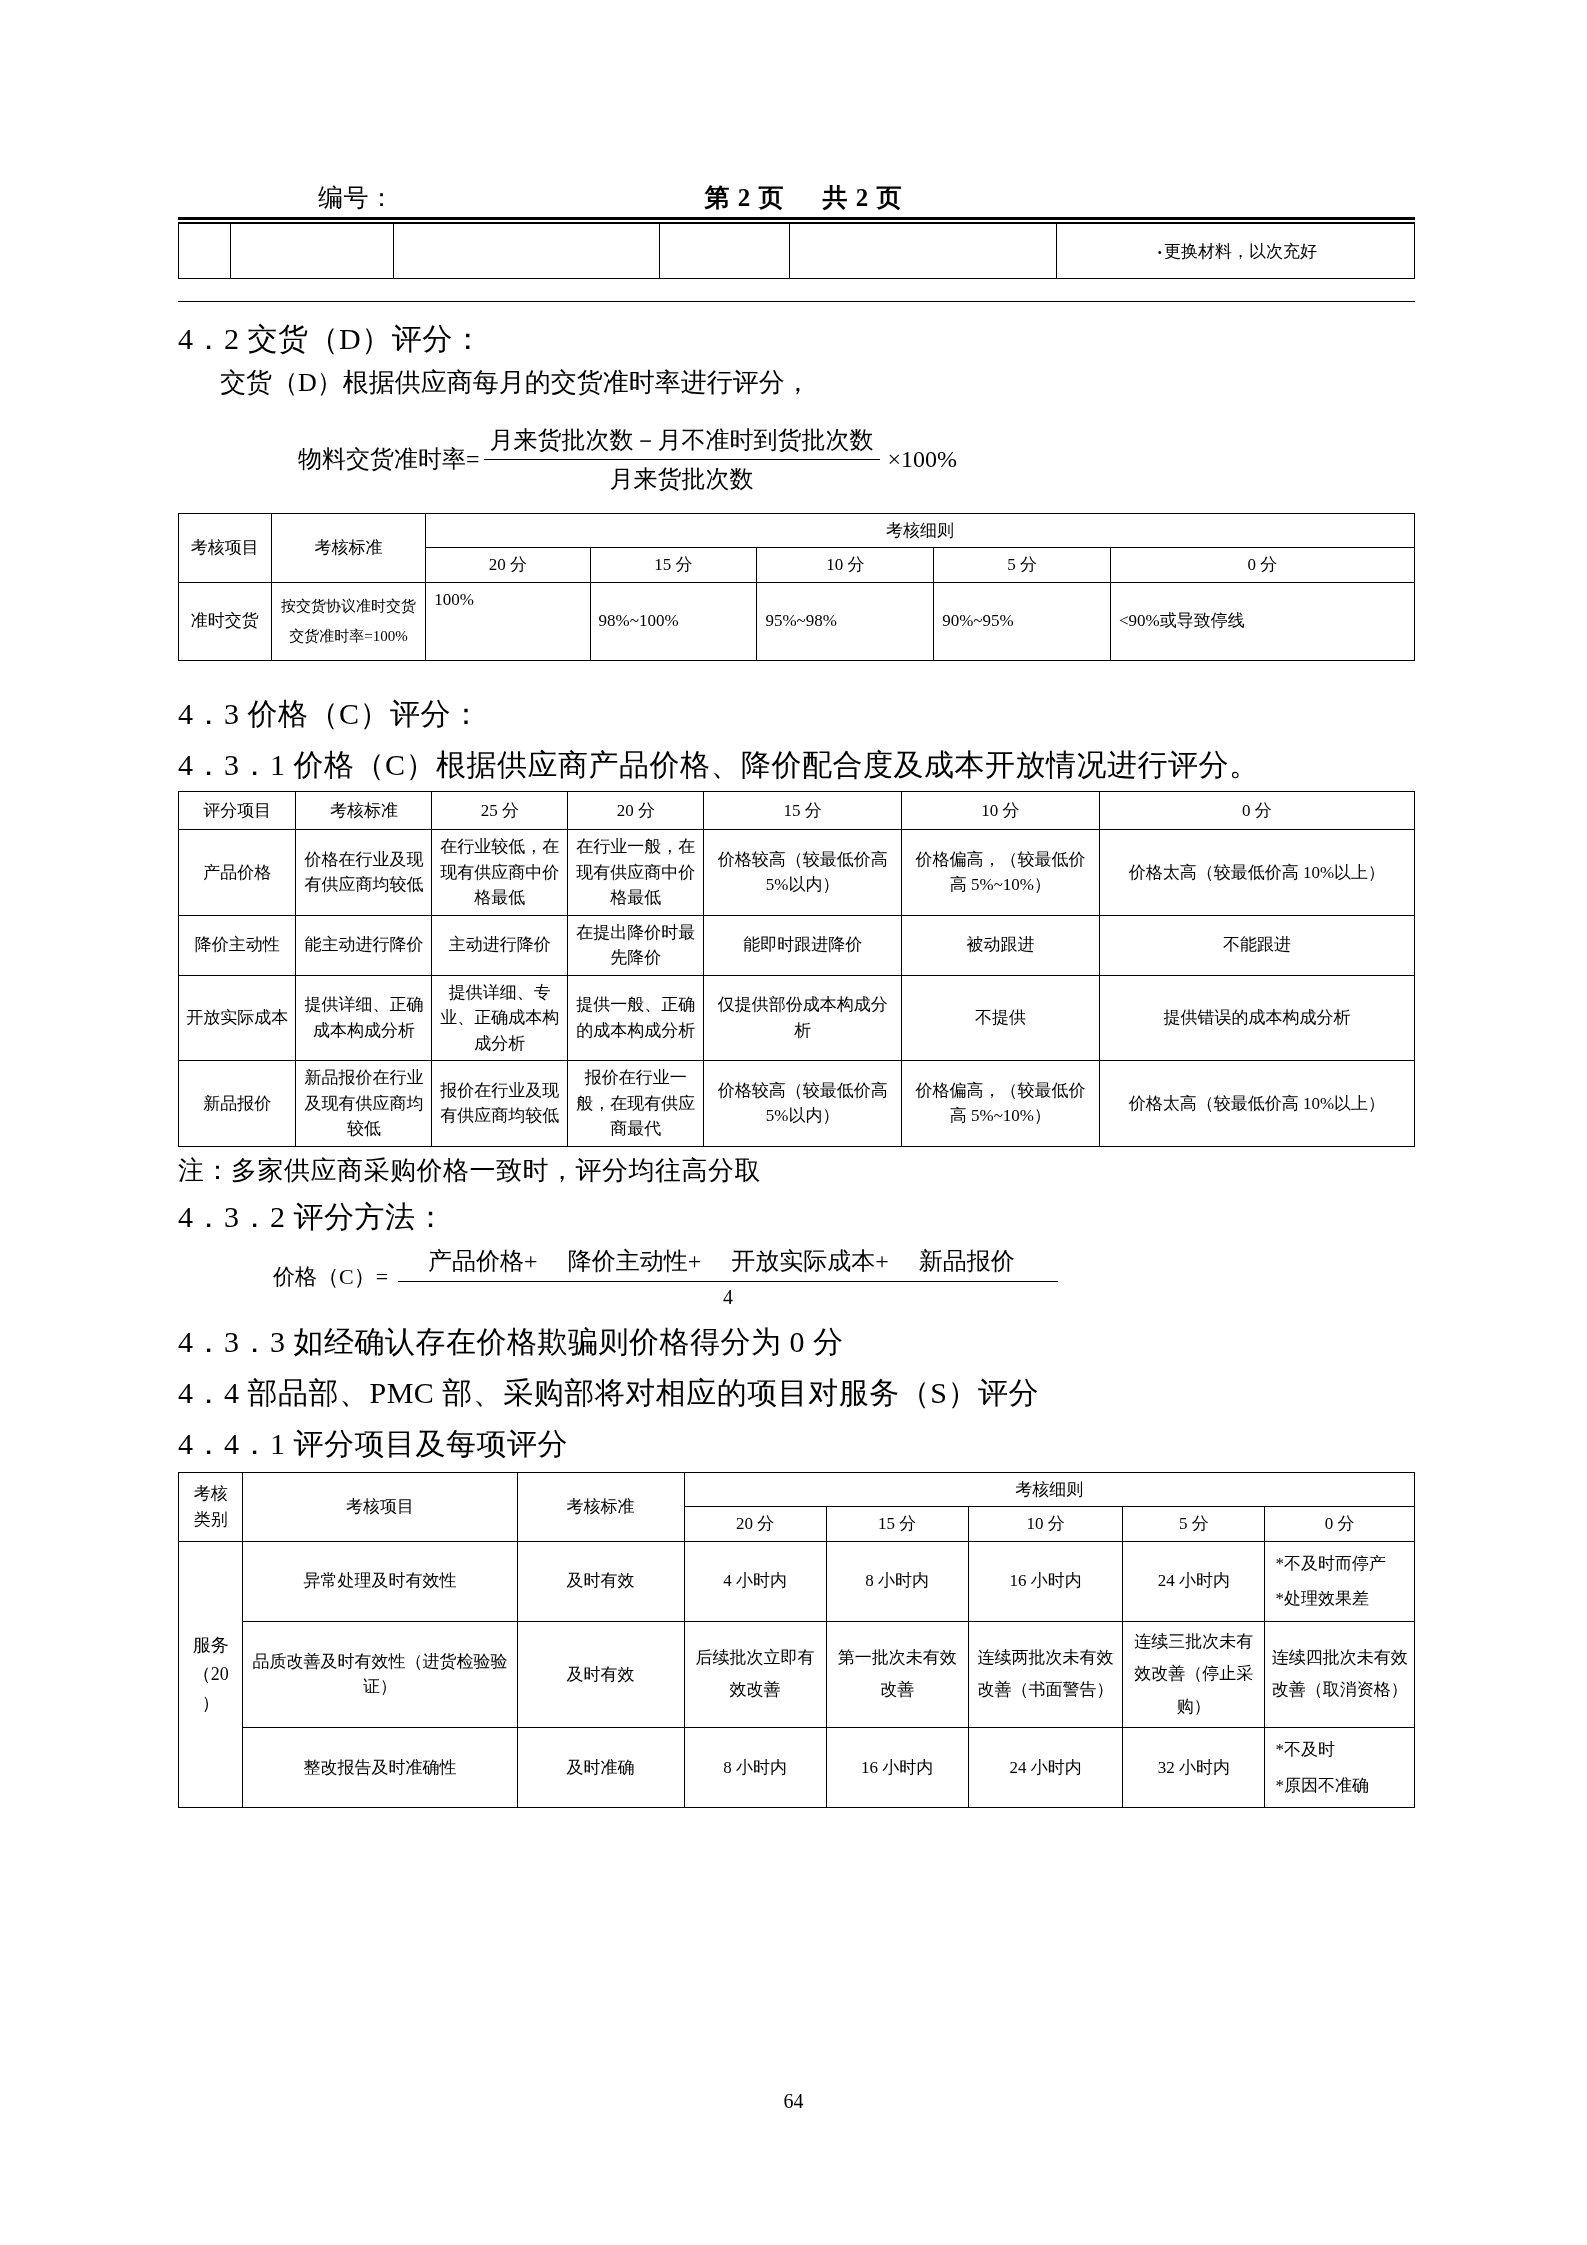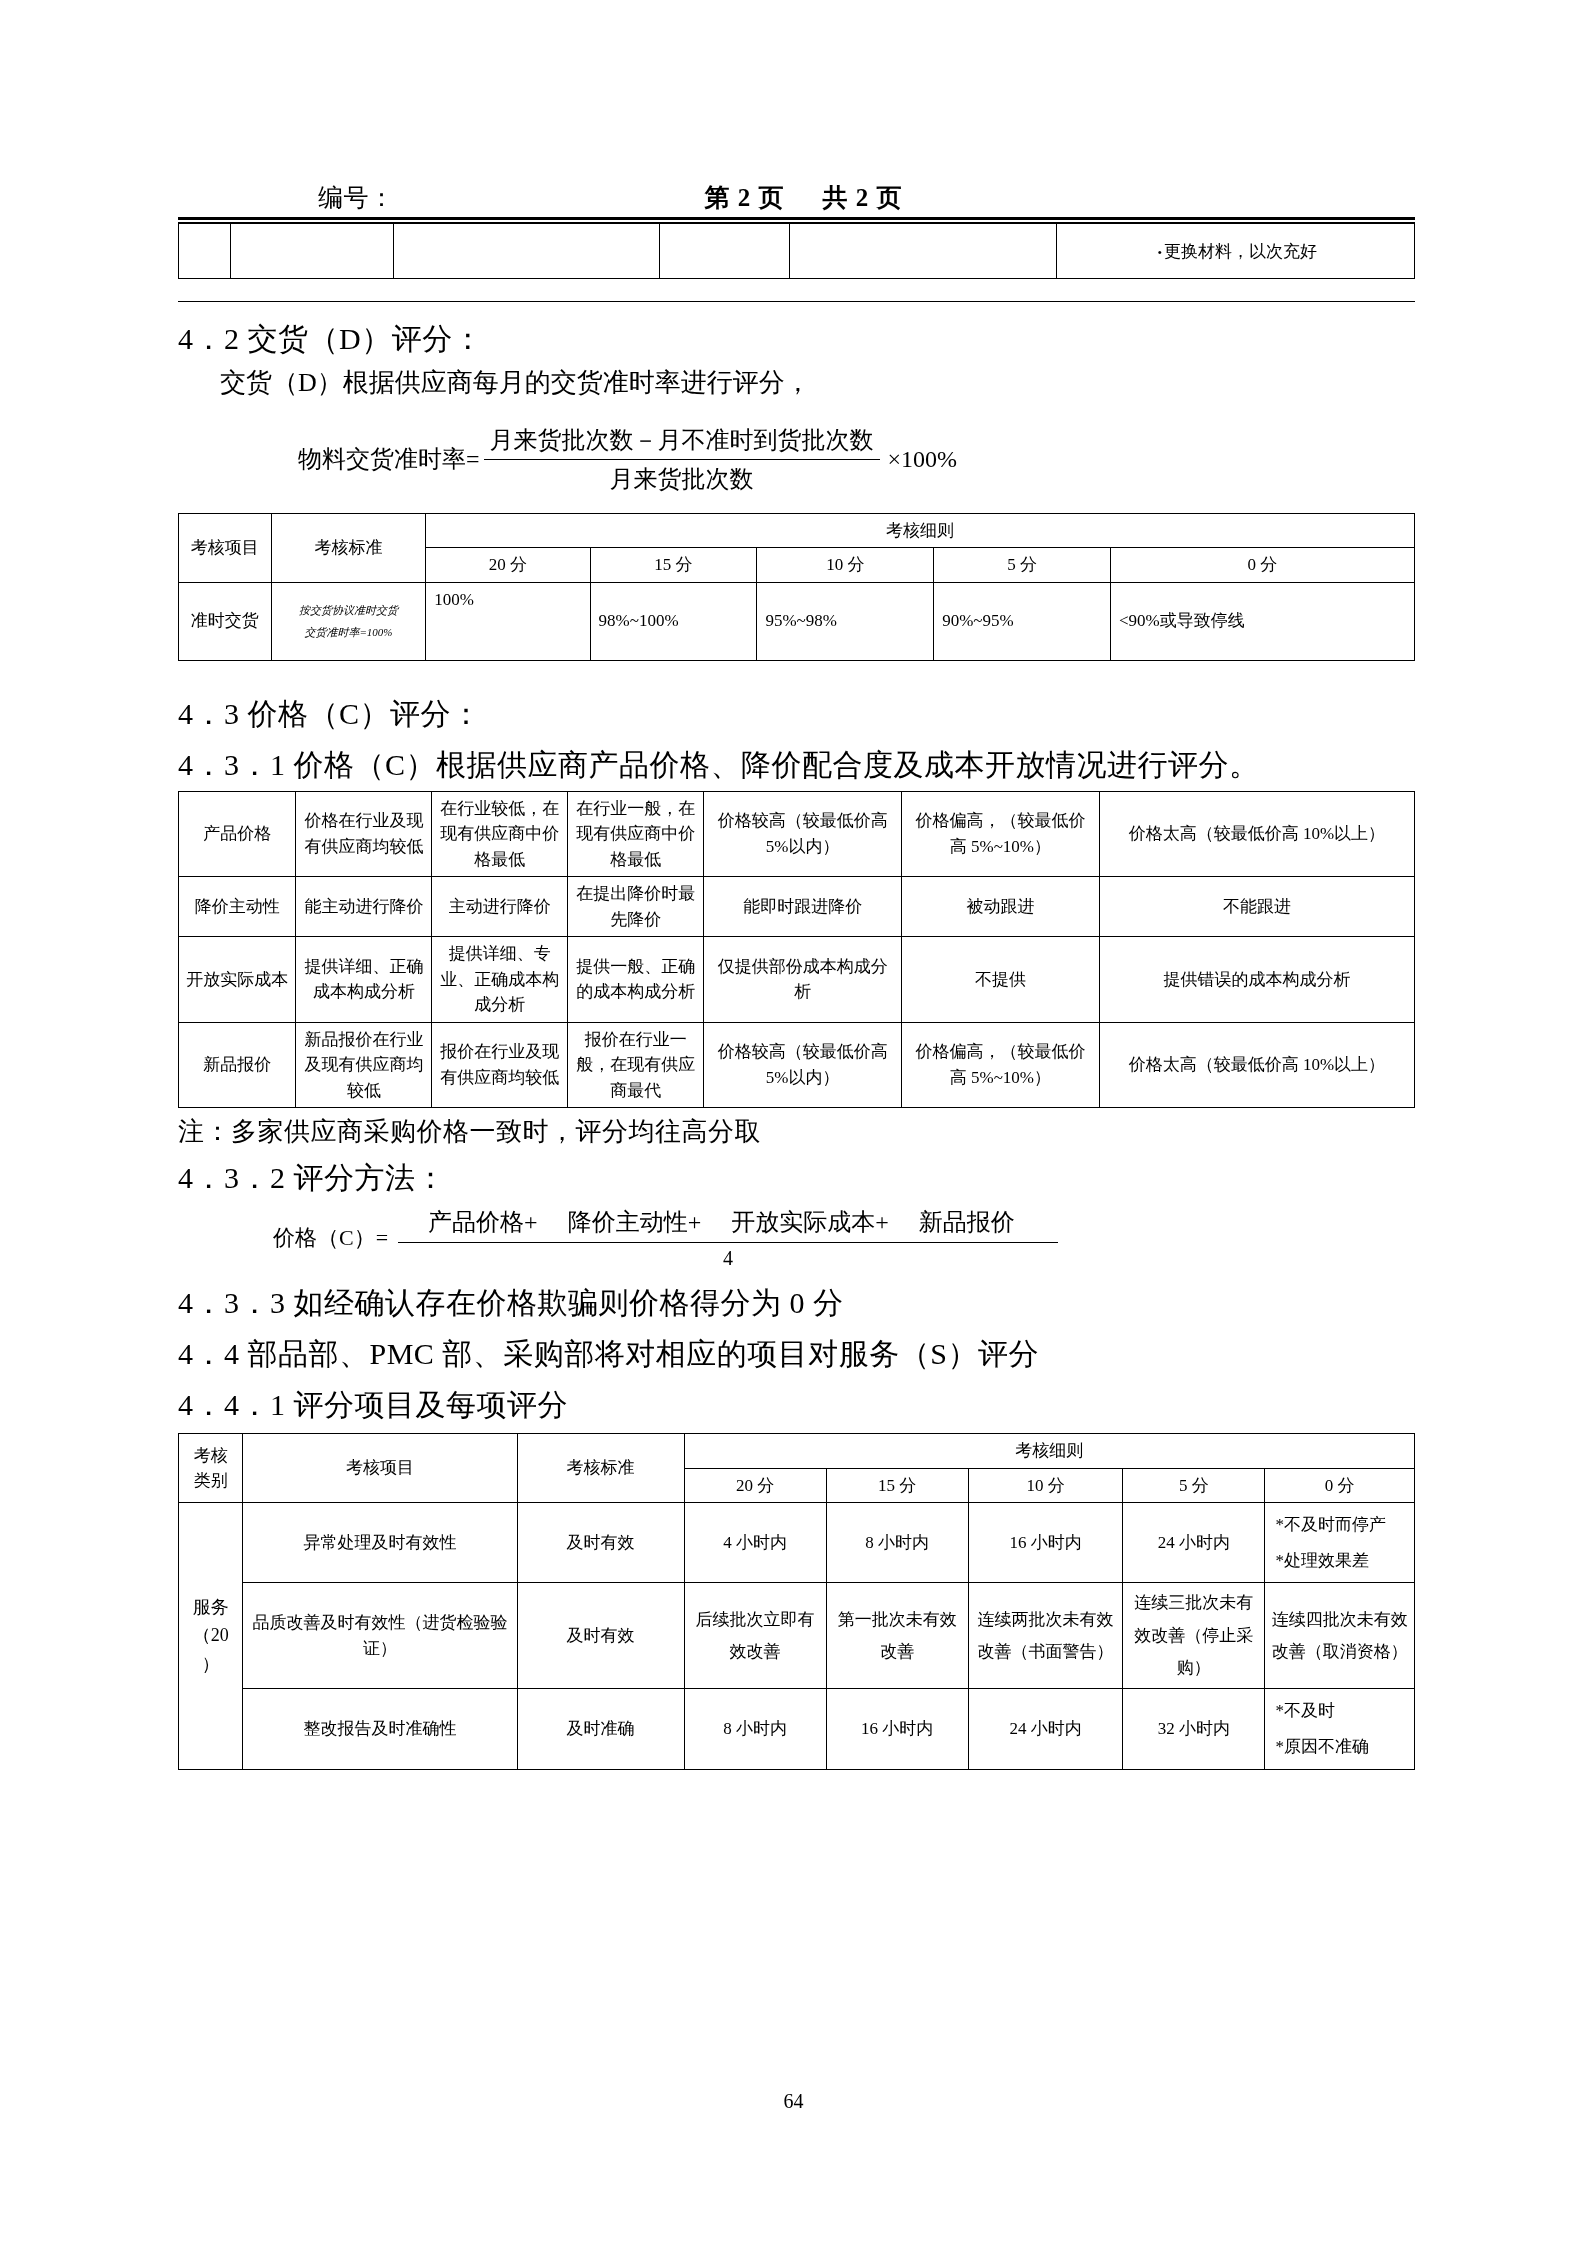--- a/index.html
+++ b/index.html
@@ -127,21 +127,21 @@
     padding: 3px 6px 0 6px;
     white-space: nowrap;
   }
   .formula-d .rhs { white-space: nowrap; margin-left: 4px; }
 
   
   .tbl-delivery { margin-top: 16px; }
   .tbl-delivery td { font-size: 17px; }
   .tbl-delivery .cell-detail { text-align: left; padding-left: 8px; }
   .tbl-delivery .rowtall { height: 78px; }
-  .tbl-delivery .std-cell { line-height: 2.0; font-size: 11px; font-style: italic; }
+  .tbl-delivery .std-cell { line-height: 2.0; font-size: 15px; }
 
   
   .tbl-price { margin-top: 4px; }
   .tbl-price td { font-size: 18px; line-height: 1.75; padding: 6px 4px; vertical-align: top; }
   .tbl-price td.hdr { vertical-align: middle; padding: 6px 4px; }
 
   
   .note-line {
     font-size: 26px;
     margin: 6px 0 2px 0;
@@ -295,20 +295,29 @@
       <colgroup>
         <col style="width:9.5%">
           <col style="width:11%">
           <col style="width:11%">
         <col style="width:11%">
           <col style="width:16%">
           <col style="width:16%">
           <col style="width:25.5%">
       </colgroup>
       <tbody>
+          <tr>
+        <td class="hdr">评分项目</td>
+        <td class="hdr">考核标准</td>
+        <td class="hdr">25 分</td>
+        <td class="hdr">20 分</td>
+        <td class="hdr">15 分</td>
+        <td class="hdr">10 分</td>
+        <td class="hdr">0 分</td>
+      </tr>
 
       <tr>
         <td>产品价格</td>
         <td>价格在行业及现有供应商均较低</td>
         <td>在行业较低，在现有供应商中价格最低</td>
         <td>在行业一般，在现有供应商中价格最低</td>
         <td>价格较高（较最低价高 5%以内）</td>
         <td>价格偏高，（较最低价高 5%~10%）</td>
         <td>价格太高（较最低价高 10%以上）</td>
       </tr>

